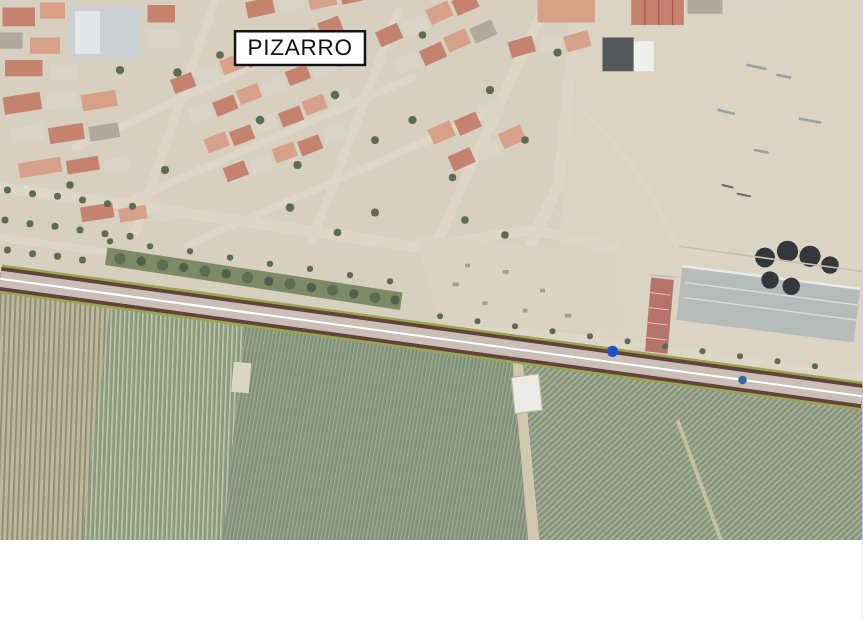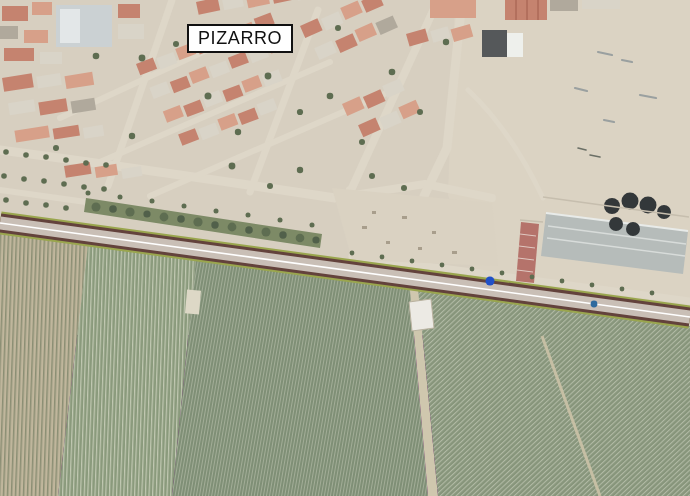--- a/index.html
+++ b/index.html
@@ -1,18 +1,18 @@
 <!DOCTYPE html>
 <html><head>
 <meta charset="utf-8">
 <style>
   html,body{margin:0;padding:0;background:#ffffff;}
   .stage{
-    position:relative;width:690px;height:496px;overflow:hidden;
-    font-family:"Liberation Sans",sans-serif;background:#701a75;
+    position:relative;width:690px;height:432px;overflow:hidden;
+    font-family:"Liberation Sans",sans-serif;background:#8b5cf6;
   }
   .map-viewport{position:absolute;inset:0;}
   svg{display:block;}
   
   .hr{fill:#c5836f}.hr2{fill:#d7a089}.hw{fill:#d9d4c8}.hg{fill:#b0a99c}
   .street{stroke:#ded7c8;fill:none;stroke-linecap:round;stroke-linejoin:round}
   .fence{stroke:#c6beae;stroke-width:1.3;fill:none}
   .rubble{stroke:#9aa0a0;stroke-width:2.2;fill:none;stroke-linecap:round}
   .scribble{stroke:#6b6f66;stroke-width:1.6;fill:none;stroke-linecap:round}
   .debris{fill:#a89e8c}

